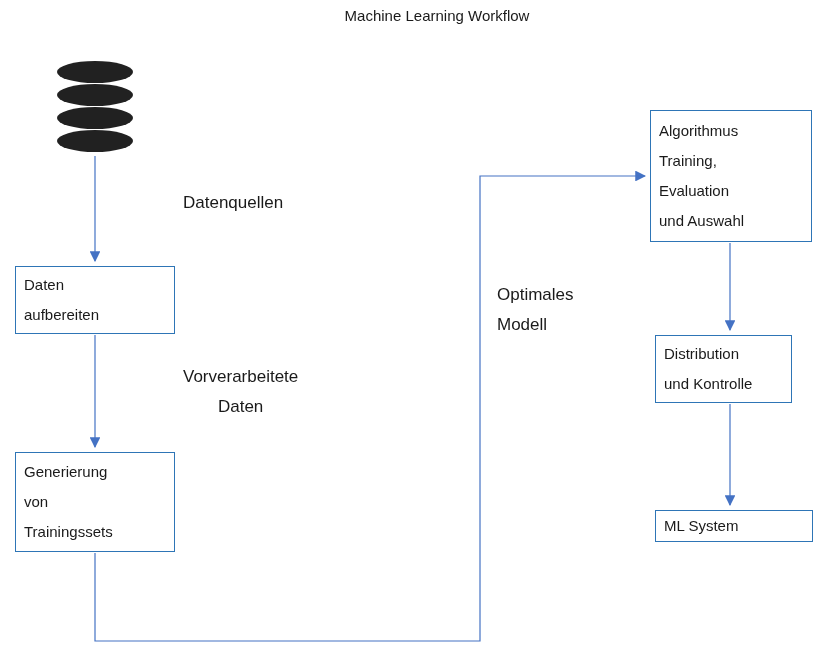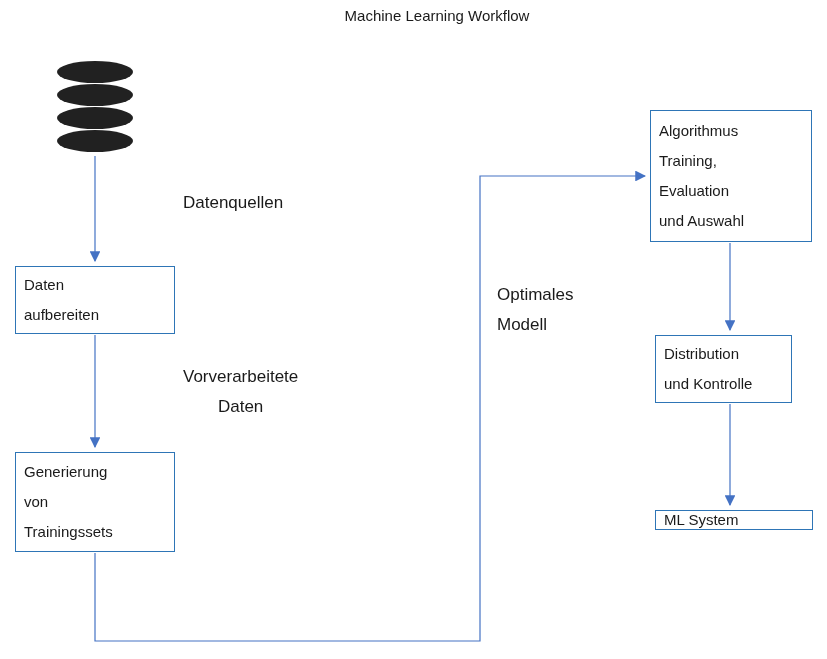--- a/index.html
+++ b/index.html
@@ -63,21 +63,21 @@
     display: flex;
     align-items: center;
     padding-left: 8px;
     padding-right: 0;
     color: var(--text);
   }
   .node-prepare      { left: 15px;  top: 266px; width: 160px; height: 68px; }
   .node-trainingsets { left: 15px;  top: 452px; width: 160px; height: 100px; }
   .node-algorithm    { left: 650px; top: 110px; width: 162px; height: 132px; }
   .node-distribution { left: 655px; top: 335px; width: 137px; height: 68px; }
-  .node-mlsystem     { left: 655px; top: 510px; width: 158px; height: 20px; }
+  .node-mlsystem     { left: 655px; top: 510px; width: 158px; height: 32px; }
   .edge-label {
     position: absolute;
     font-size: 17px;
     line-height: 30px;
     white-space: pre-line;
     color: var(--text);
   }
   .label-datenquellen   { left: 183px; top: 188px; }
   .label-vorverarbeitete{ left: 183px; top: 362px; text-align: center; }
   .label-optimales      { left: 497px; top: 266px; margin-top: 14px; }

